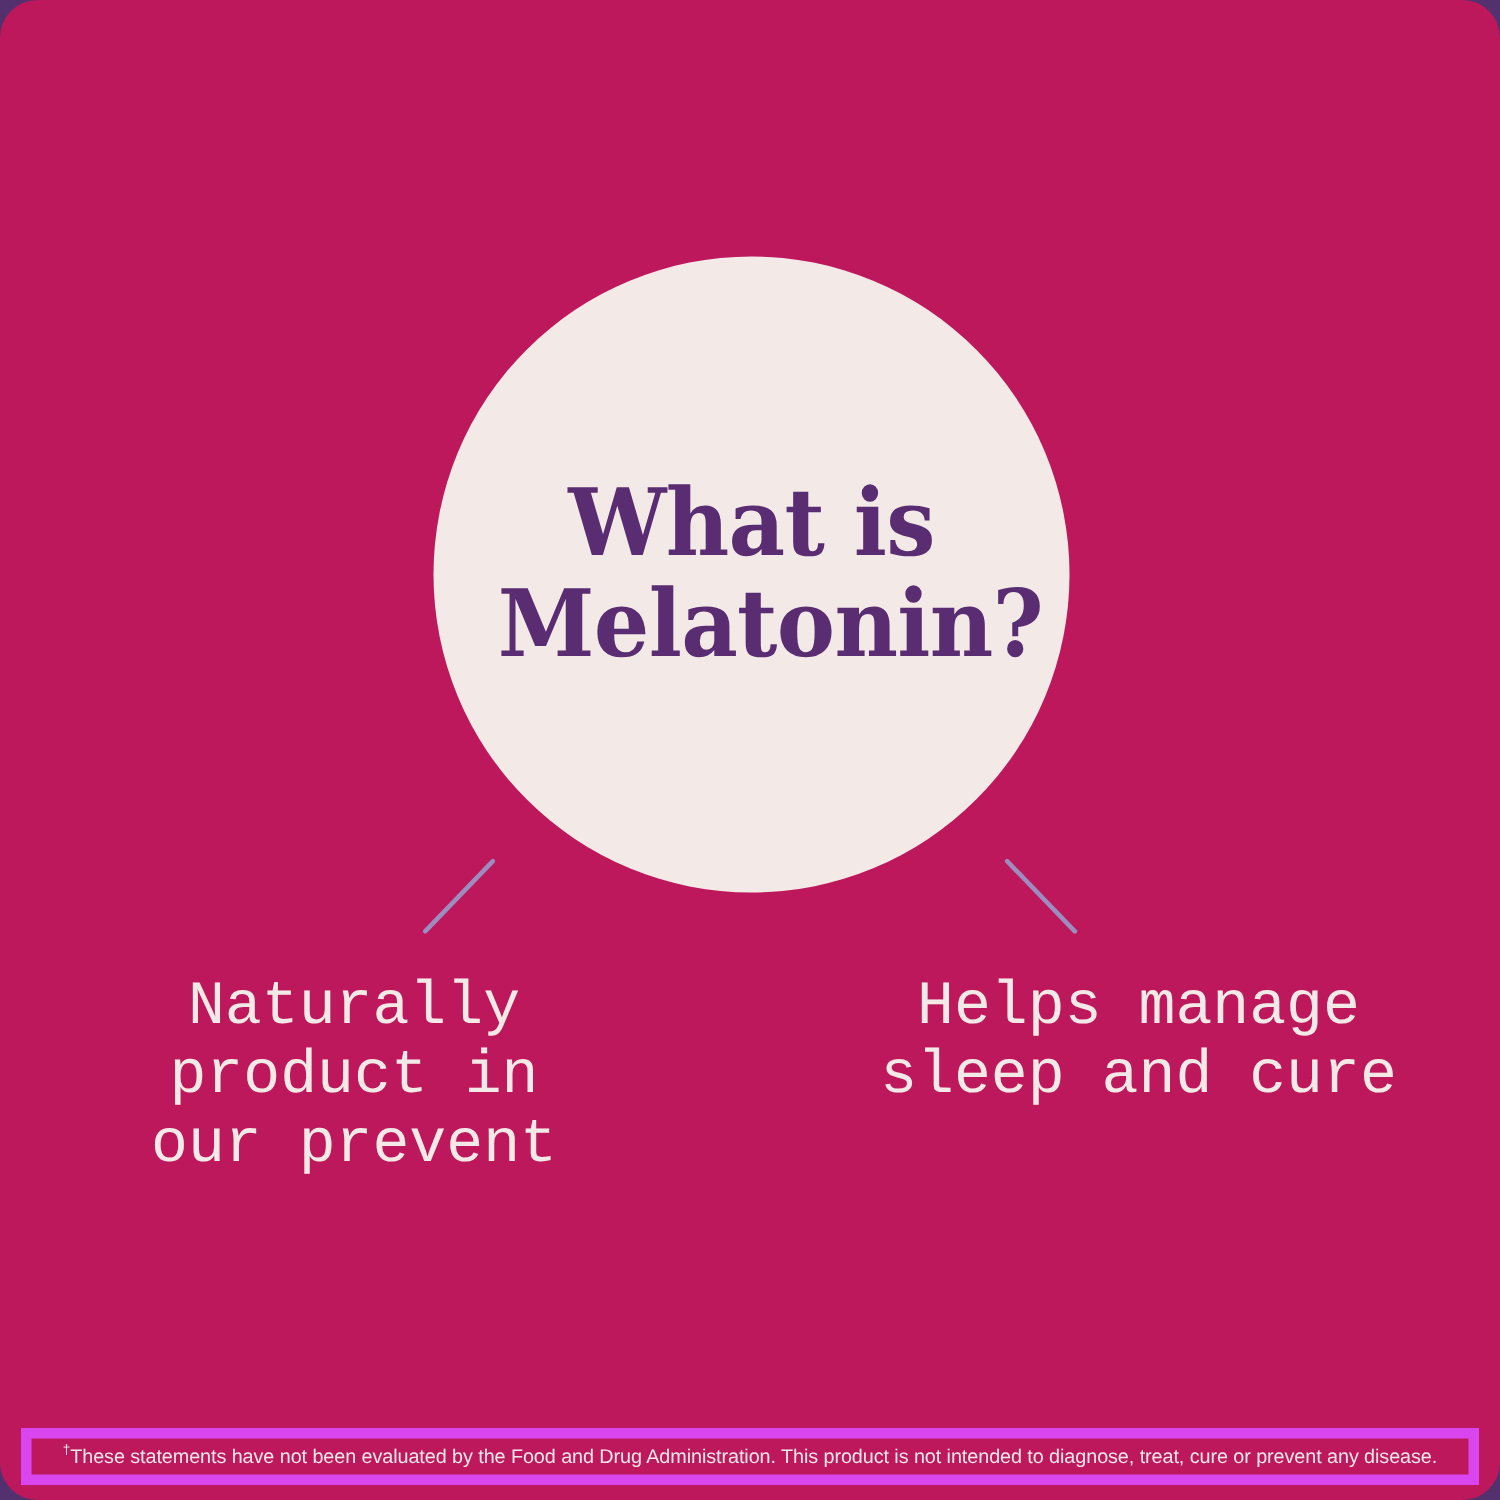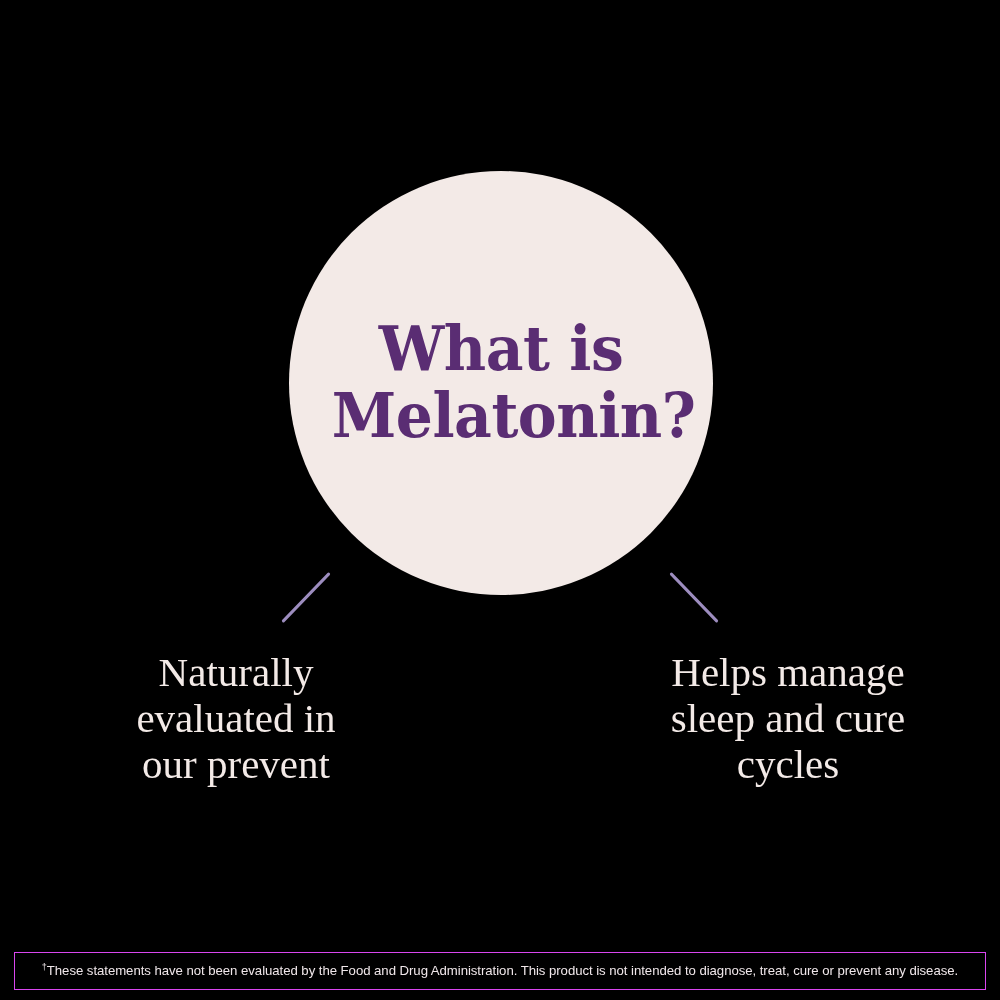--- a/index.html
+++ b/index.html
@@ -10,22 +10,23 @@
     width: 1000px;
     height: 1000px;
     overflow: hidden;
     font-family: "Liberation Sans", sans-serif;
     background: #53306e;
   }
   #stage {
     position: relative;
     width: 1000px;
     height: 1000px;
-    background: #000000;
+    background: #be185d;
     overflow: hidden;
+    border-radius: 25px;
   }
 
   
   #circle {
     position: absolute;
     left: 289px;
     top: 171px;
     width: 424px;
     height: 424px;
     border-radius: 50%;
@@ -71,48 +72,48 @@
     top: 596px;
     width: 68px;
     transform: rotate(46deg);
   }
 
   
   .caption {
     position: absolute;
     top: 650px;
     color: #f3eae7;
-    font-family: Liberation Serif, serif;
+    font-family: Liberation Mono, monospace;
     font-weight: 400;
     font-size: 41px;
     line-height: 1.12;
     text-align: center;
   }
   .caption .cap-line {
     display: block;
     white-space: nowrap;
   }
   #caption-left {
     left: 56px;
     width: 360px;
   }
   #caption-right {
-    left: 608px;
+    left: 579px;
     width: 360px;
   }
 
   
   #disclaimer-box {
     position: absolute;
     left: 14px;
     top: 952px;
     width: 972px;
     height: 38px;
     box-sizing: border-box;
-    border: 1px solid #d946ef;
+    border: 7px solid #d946ef;
     display: flex;
     align-items: center;
     justify-content: center;
   }
   #disclaimer-text {
     color: #f0e7ea;
     font-family: "Liberation Sans", sans-serif;
     font-size: 13.2px;
     line-height: 1;
     letter-spacing: -0.05px;
@@ -134,27 +135,26 @@
       <span class="hl-line">What is</span>
       <span class="hl-line">Melatonin?</span>
     </h1>
   </div>
 
   <div class="connector" id="connector-left"></div>
   <div class="connector" id="connector-right"></div>
 
   <div class="caption" id="caption-left">
     <span class="cap-line">Naturally</span>
-    <span class="cap-line">evaluated in</span>
+    <span class="cap-line">product in</span>
     <span class="cap-line">our prevent</span>
   </div>
 
   <div class="caption" id="caption-right">
     <span class="cap-line">Helps manage</span>
     <span class="cap-line">sleep and cure</span>
-    <span class="cap-line">cycles</span>
   </div>
 
   <div id="disclaimer-box">
     <p id="disclaimer-text"><span id="disclaimer-marker">†</span><span id="disclaimer-body">These statements have not been evaluated by the Food and Drug Administration. This product is not intended to diagnose, treat, cure or prevent any disease.</span></p>
   </div>
 
 </div>
 
 </body></html>

